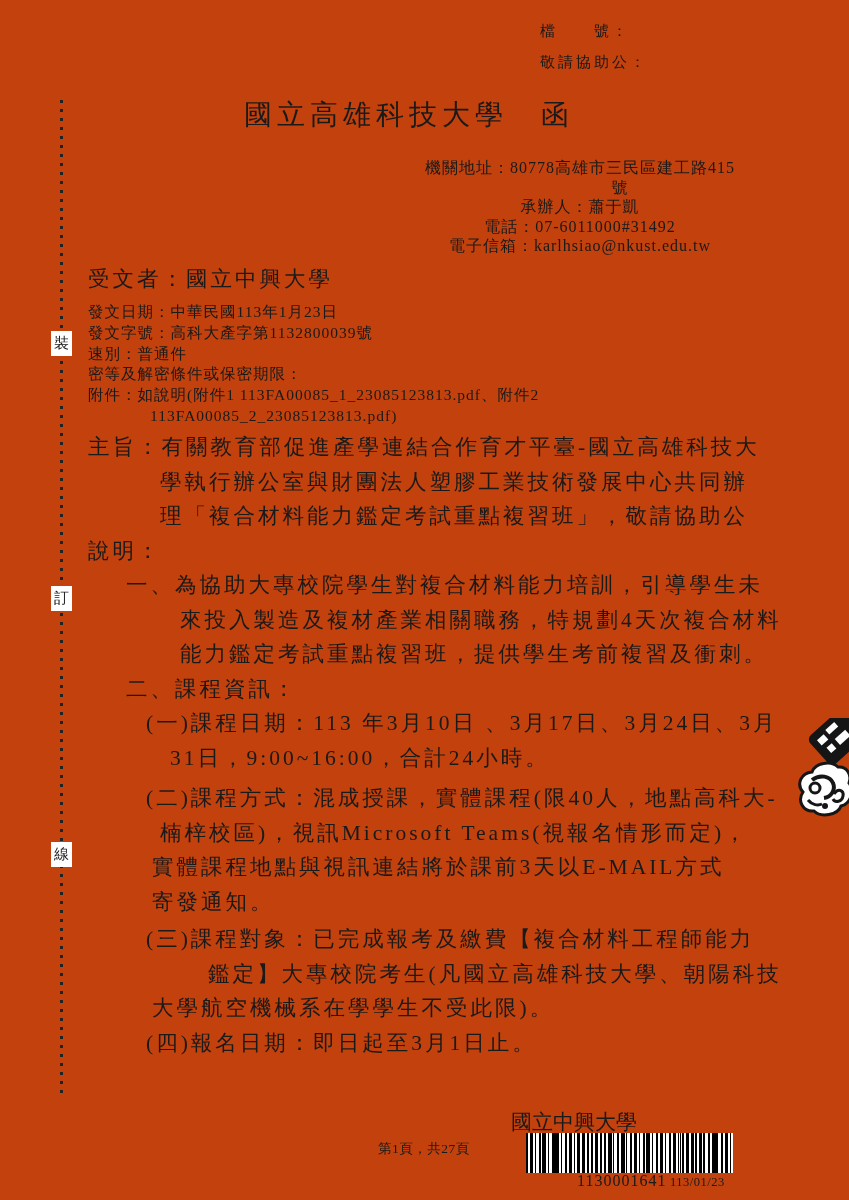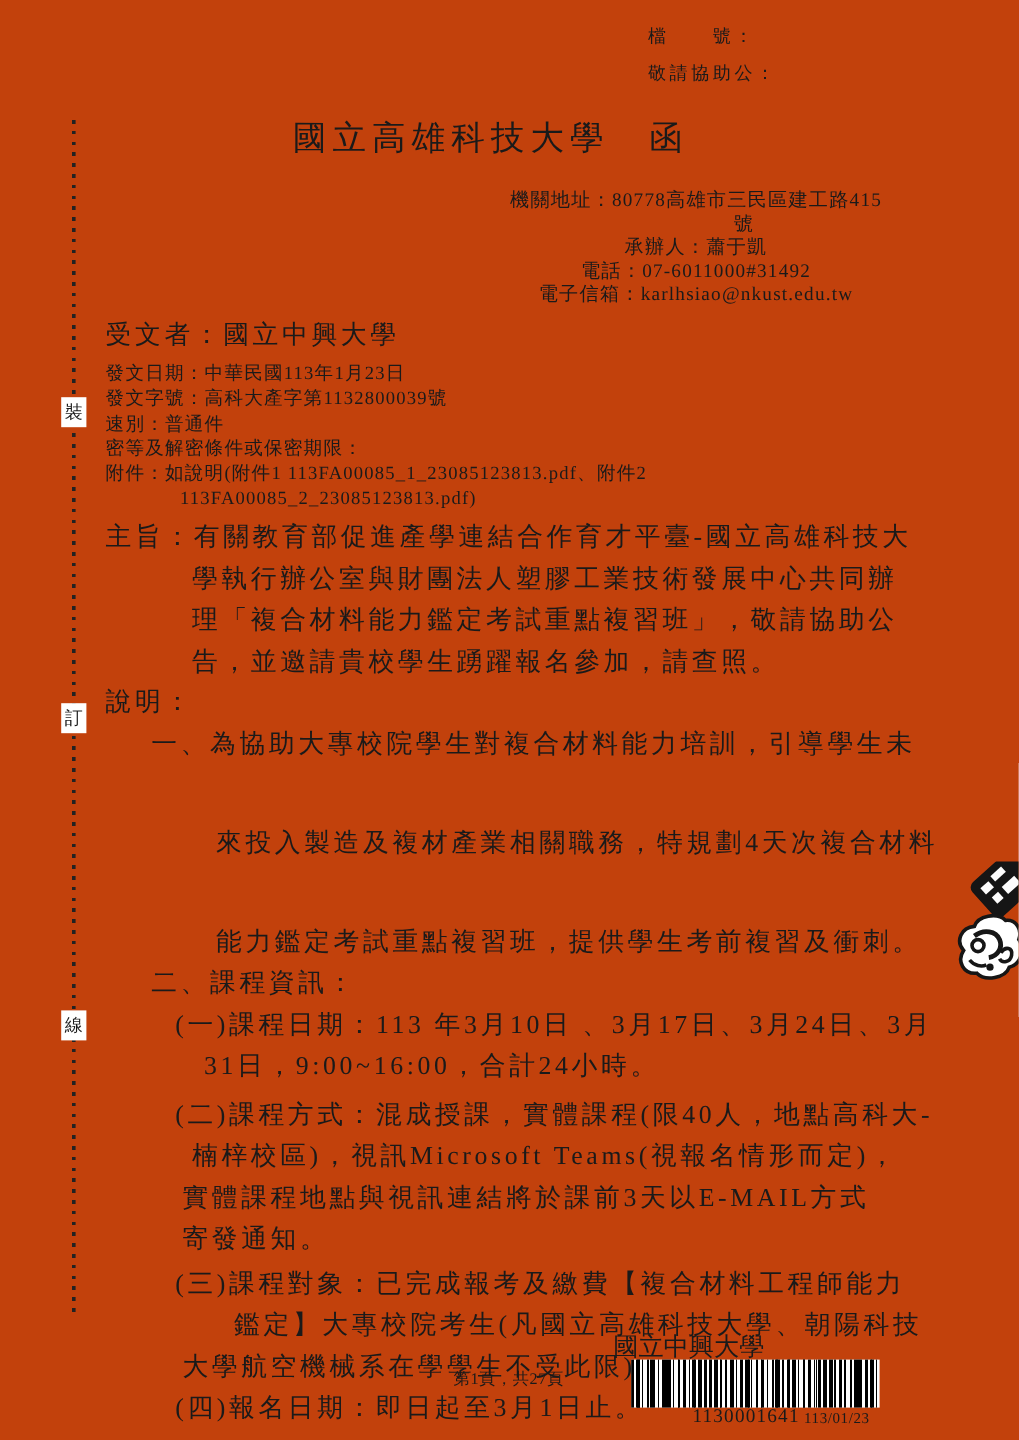--- a/index.html
+++ b/index.html
@@ -29,22 +29,22 @@
 
   
   .body{left:88px;top:430px;font-size:21.5px;letter-spacing:3px;line-height:34.5px;}
   .body div{white-space:nowrap;}
   .pl0{padding-left:0;}
   .pl38{padding-left:38px;}
   .pl58{padding-left:58px;}
   .pl64{padding-left:64px;}
   .pl72{padding-left:72px;}
   .pl82{padding-left:82px;font-family:Liberation Serif, serif;}
-  .pl92{padding-left:92px;margin-top:48px;}
-  .pl107{padding-left:107px;}
+  .pl92{padding-left:92px;}
+  .pl107{padding-left:107px;text-align:right;}
   .mt6{margin-top:6px;}
   .mt3{margin-top:3px;}
 
   
   .binding-line{left:60px;top:100px;width:3px;height:998px;
     background:repeating-linear-gradient(180deg,#222 0 3px,transparent 3px 9px);}
   .binding-char{left:51px;width:21px;text-align:center;background:#fff;
     font-size:15px;padding:3px 0;}
   .bc1{top:331px;} .bc2{top:586px;} .bc3{top:842px;}
 
@@ -89,21 +89,20 @@
     <div>速別：普通件</div>
     <div>密等及解密條件或保密期限：</div>
     <div>附件：如說明(附件1 113FA00085_1_23085123813.pdf、附件2</div>
     <div class="att2">113FA00085_2_23085123813.pdf)</div>
   </div>
 
   <div class="abs body">
     <div><span>主旨：</span><span>有關教育部促進產學連結合作育才平臺-國立高雄科技大</span></div>
     <div class="pl72">學執行辦公室與財團法人塑膠工業技術發展中心共同辦</div>
     <div class="pl72">理「複合材料能力鑑定考試重點複習班」，敬請協助公</div>
-    <div class="pl72">告，並邀請貴校學生踴躍報名參加，請查照。</div>
 
     <div class="pl0">說明：</div>
     <div class="pl38">一、為協助大專校院學生對複合材料能力培訓，引導學生未</div>
     <div class="pl92">來投入製造及複材產業相關職務，特規劃4天次複合材料</div>
     <div class="pl92">能力鑑定考試重點複習班，提供學生考前複習及衝刺。</div>
     <div class="pl38">二、課程資訊：</div>
     <div class="pl58">(一)課程日期：113 年3月10日 、3月17日、3月24日、3月</div>
     <div class="pl82">31日，9:00~16:00，合計24小時。</div>
     <div class="pl58 mt6">(二)課程方式：混成授課，實體課程(限40人，地點高科大-</div>
     <div class="pl72">楠梓校區)，視訊Microsoft Teams(視報名情形而定)，</div>

